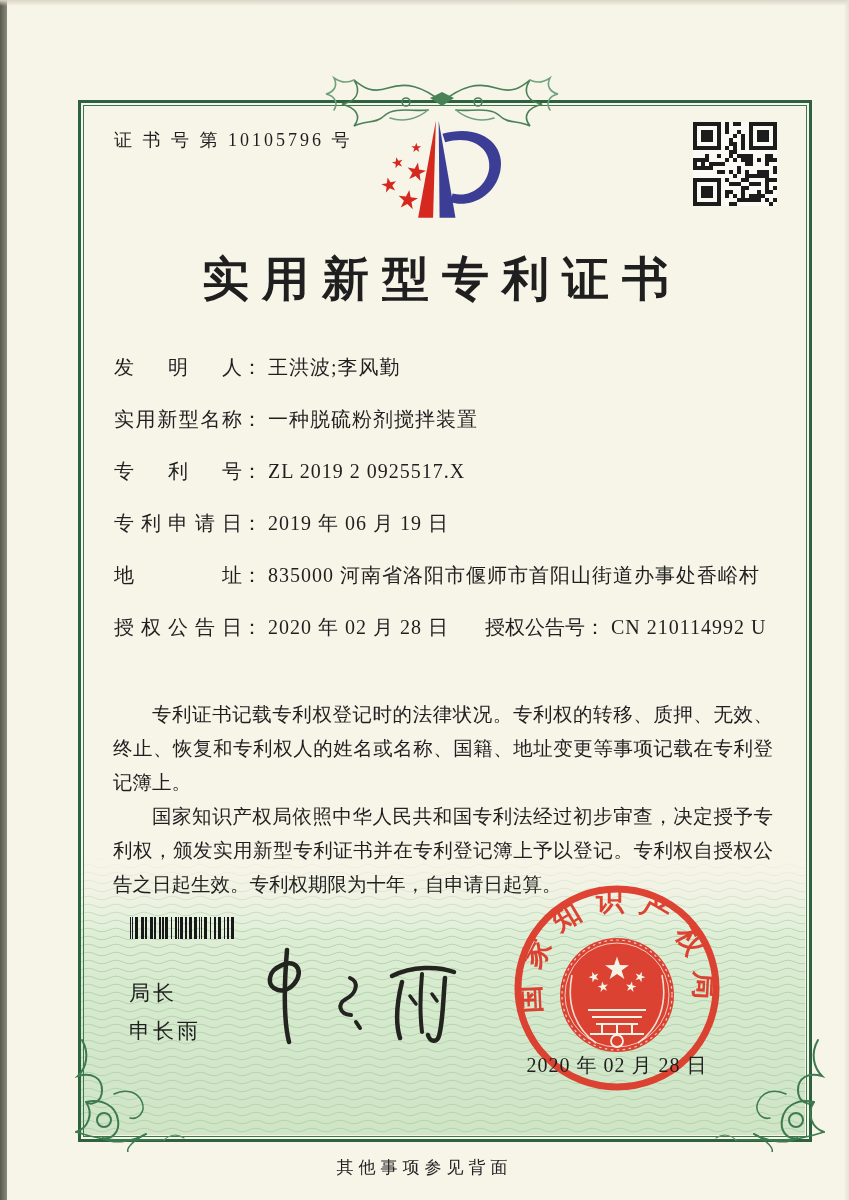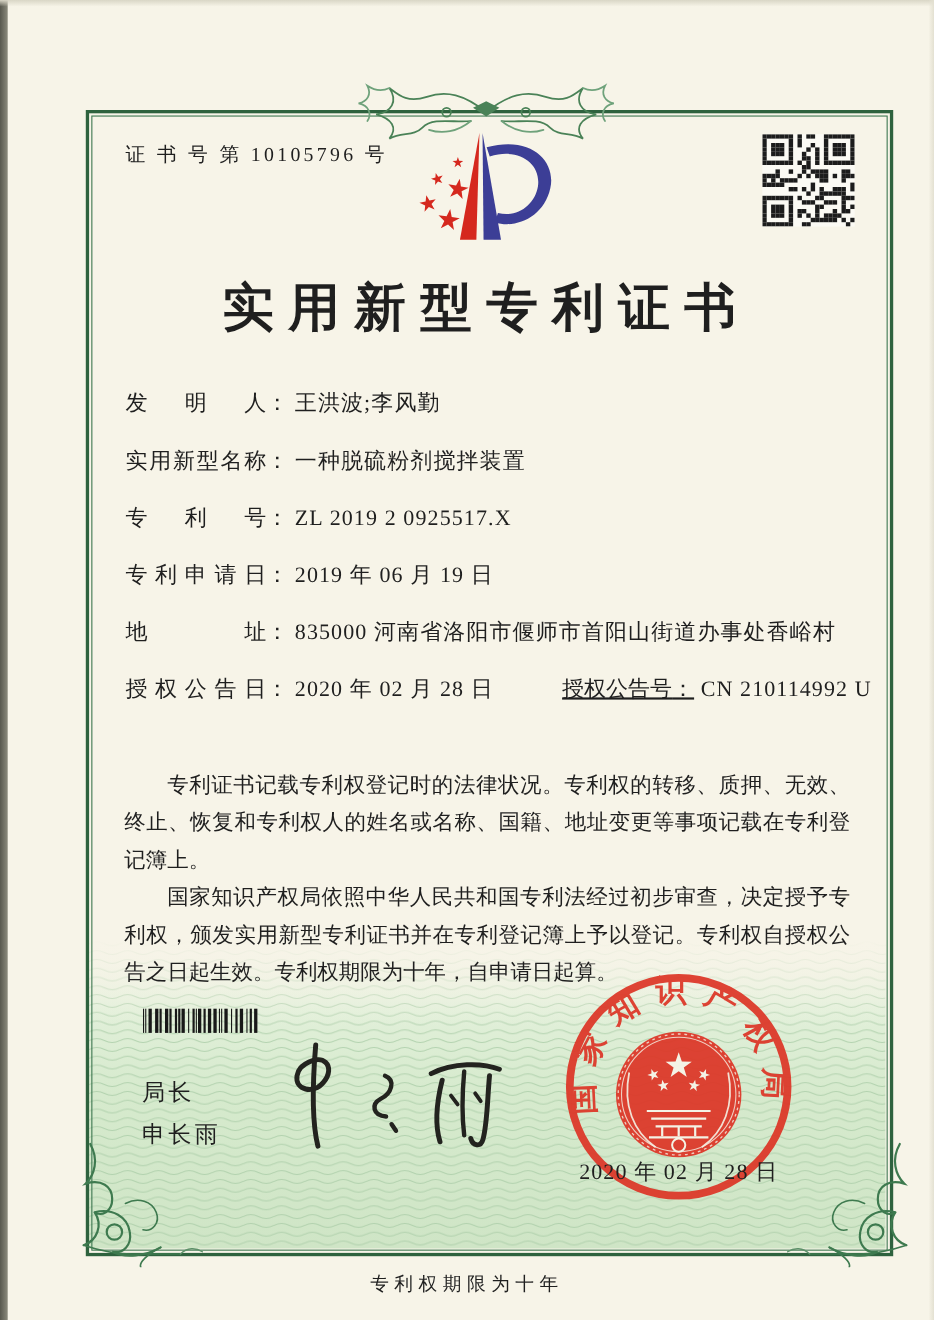--- a/index.html
+++ b/index.html
@@ -33,21 +33,21 @@
   .qr{position:absolute;left:693px;top:122px;width:84px;height:84px;background:#fbfaf4;z-index:4;}
 
   .title{position:absolute;left:78px;top:248px;width:728px;text-align:center;
     font-size:47px;font-weight:bold;letter-spacing:13px;z-index:4;}
 
   .fields{position:absolute;left:114px;top:354px;width:660px;z-index:4;font-size:20px;}
   .field-row{height:52px;line-height:26px;white-space:nowrap;}
   .f-label{display:inline-block;width:128px;text-align:justify;text-align-last:justify;vertical-align:top;}
   .f-colon{display:inline-block;vertical-align:top;}
   .f-value{display:inline-block;margin-left:6px;vertical-align:top;letter-spacing:1px;}
-  .f-pair2{margin-left:62px;text-decoration:underline;}
+  .f-pair2{margin-left:36px;}
 
   .paras{position:absolute;left:113px;top:698px;width:660px;z-index:4;
     font-size:19.5px;line-height:34px;text-align:justify;}
   .paras p{margin:0;text-indent:2em;}
 
   .barcode{position:absolute;left:130px;top:917px;height:22px;display:flex;align-items:stretch;z-index:4;}
   .barcode i{display:block;height:100%;}
   .barcode i.b{background:#181818;}
 
   .director{position:absolute;left:129px;top:974px;font-size:21px;z-index:4;line-height:38px;letter-spacing:3px;}
@@ -483,18 +483,18 @@
         <path d="M78,151 H132"></path>
         <circle cx="105" cy="158" r="6" stroke-width="1.8"></circle>
         <path d="M60,92 C54,122 64,146 84,160" stroke-width="1.6" opacity="0.9"></path>
         <path d="M150,92 C156,122 146,146 126,160" stroke-width="1.6" opacity="0.9"></path>
       </g>
     </g>
   </svg>
 
   <div class="seal-date">2020 年 02 月 28 日</div>
 
-  <div class="back-note">专利权期限为十年</div>
+  <div class="back-note">其他事项参见背面</div>
 
   <div class="scan-left"></div>
   <div class="scan-top"></div>
   <div class="scan-right"></div>
 </div>
 
 </body></html>

